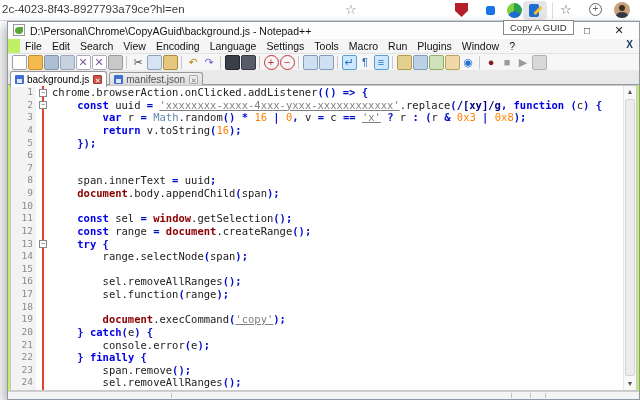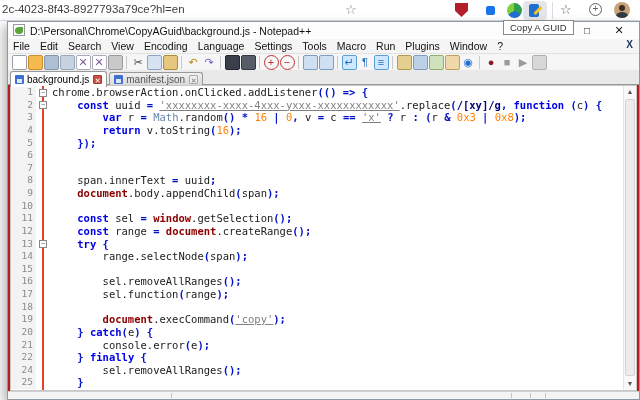--- a/index.html
+++ b/index.html
@@ -28,30 +28,30 @@
                  color:#5f6368; font-size:10px; line-height:10px; text-align:center; }
   #avatar { left:614px; top:2px; width:16px; height:16px; border-radius:50%; background:#caa27a; overflow:hidden; position:absolute; }
   #avatar .head { position:absolute; left:5px; top:3px; width:6px; height:6px; border-radius:50%; background:#3a2e22; }
   #avatar .body { position:absolute; left:2px; top:10px; width:12px; height:8px; border-radius:50% 50% 0 0; background:#333a45; }
 
   #tooltip { position:absolute; left:503px; top:20px; height:15px; padding:1px 6px 0 6px;
              background:#fff; border:1px solid #8a8a8a; font-size:9.5px; color:#333; z-index:60; white-space:nowrap; }
 
   
   #npp { position:absolute; left:7px; top:21px; right:0; bottom:0;
-         background:#b91c1c; border:1px solid #8e99a6; box-shadow:-4px 4px 10px rgba(0,0,0,.28); }
+         background:#bef264; border:1px solid #8e99a6; box-shadow:-4px 4px 10px rgba(0,0,0,.28); }
 
   #titlebar { position:absolute; left:0; top:0; right:0; height:17px; background:#fdfdfd; }
   #npp-icon { position:absolute; left:5px; top:2px; width:12px; height:12px; background:#fff; border:1px solid #999; }
   #npp-icon .leaf { position:absolute; left:1px; top:2px; width:8px; height:7px; background:#57a639; border-radius:50% 0 50% 50%; }
   #title-text { position:absolute; left:22px; top:3px; font-size:10.5px; color:#111; white-space:nowrap; }
   .wctl { position:absolute; top:1px; width:20px; height:15px; text-align:center; font-size:10px; color:#222; line-height:15px; }
   #btn-min { right:72px; } #btn-max { right:42px; } #btn-close { right:10px; font-size:11px; }
 
-  #menubar { position:absolute; left:0; top:17px; right:0; height:14px; background:#f5f5f5; display:flex; align-items:center; }
+  #menubar { position:absolute; left:12px; top:17px; right:0; height:14px; background:#f5f5f5; display:flex; align-items:center; }
   .menuitem { font-size:10.5px; color:#111; padding:0 5px; white-space:nowrap; }
   #menu-x { position:absolute; right:6px; top:0; font-size:10px; color:#1f3864; font-weight:bold; }
 
   #toolbar { position:absolute; left:0; top:31px; right:0; height:17px; background:#f6f6f6;
              border-top:1px solid #e2e2e2; display:flex; align-items:center; padding-left:3px; }
   .tbicon { width:15px; height:15px; margin:0 0.5px; display:inline-flex; align-items:center; justify-content:center;
             font-size:11px; line-height:15px; border-radius:2px; }
   .tbicon.active { background:#cde8ff; border:1px solid #5a9fd4; }
   .tbsep { width:1px; height:13px; background:#c8c8c8; margin:0 3px; }
 
@@ -307,20 +307,25 @@
             <span class="lnum">21</span>
             <span class="foldcol"></span>
             <span class="codetext"><span class="sg-d">        console.error</span><span class="sg-o">(</span><span class="sg-d">e</span><span class="sg-o">);</span></span>
           </div>
           <div class="codeline">
             <span class="lnum">22</span>
             <span class="foldcol"></span>
             <span class="codetext"><span class="sg-d">    </span><span class="sg-o">} </span><span class="sg-k">finally</span><span class="sg-d"> </span><span class="sg-o">{</span></span>
           </div>
           <div class="codeline">
+            <span class="lnum">23</span>
+            <span class="foldcol"></span>
+            <span class="codetext"><span class="sg-d">        span.remove</span><span class="sg-o">();</span></span>
+          </div>
+          <div class="codeline">
             <span class="lnum">24</span>
             <span class="foldcol"></span>
             <span class="codetext"><span class="sg-d">        sel.removeAllRanges</span><span class="sg-o">();</span></span>
           </div>
           <div class="codeline">
             <span class="lnum">25</span>
             <span class="foldcol"></span>
             <span class="codetext"><span class="sg-d">    </span><span class="sg-o">}</span></span>
           </div>
         </div>

